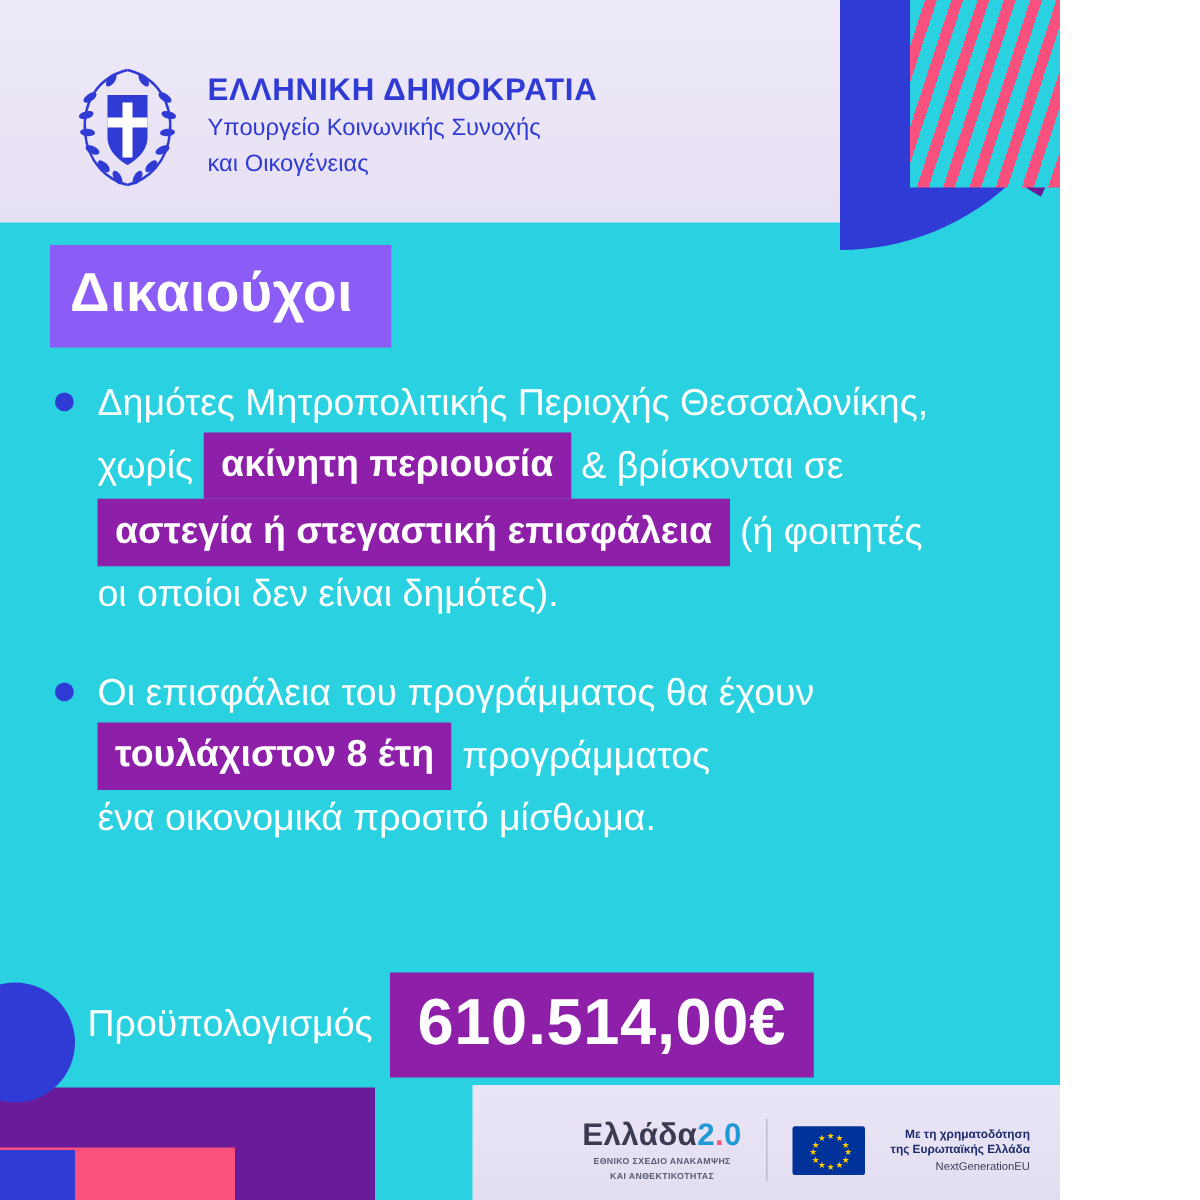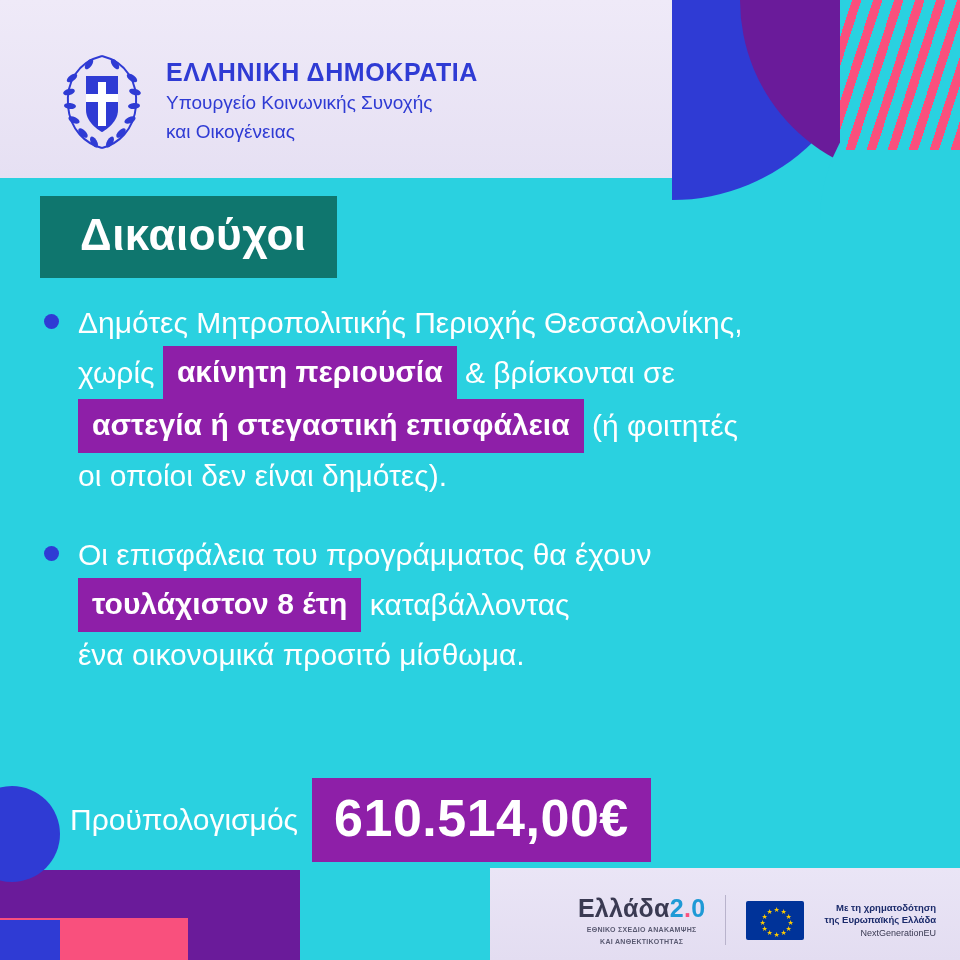--- a/index.html
+++ b/index.html
@@ -3,21 +3,21 @@
 <meta charset="utf-8">
 <style>
   * { box-sizing: border-box; margin: 0; padding: 0; }
   html, body {
     width: 960px; height: 960px;
     font-family: "Liberation Sans", sans-serif;
     overflow: hidden;
   }
   .card {
     position: relative;
-    width: 960px; height: 960px;
+    width: 848px; height: 960px;
     background: #2ad1e0;
     overflow: hidden;
   }
 
   
   .deco { position: absolute; }
   .bg-top-left-2 {
     left: 0; top: 0; width: 672px; height: 178px;
     background: linear-gradient(180deg,#efeaf8 0%, #e6e0f3 100%);
   }
@@ -83,22 +83,22 @@
     color: #2f3bd4;
   }
   .gov-sub {
     font-size: 19px; color: #2f3bd4; line-height: 1.3;
     margin-top: 4px; font-weight: 400;
   }
 
   
   .heading-chip {
     position: absolute; left: 40px; top: 196px;
-    background: #0f766e;
-    padding: 14px 30px 18px 40px;
+    background: #8b5cf6;
+    padding: 14px 30px 18px 16px;
   }
   .heading-chip span {
     font-size: 44px; font-weight: 700; color: #ffffff;
     letter-spacing: .5px;
   }
 
   
   .body {
     position: absolute; left: 40px; top: 300px; width: 880px;
   }
@@ -255,21 +255,21 @@
         <span class="txt">οι οποίοι δεν είναι δημότες).</span>
       </div>
     </div>
 
     <div class="bullet">
       <div class="line">
         <span class="txt">Οι επισφάλεια του προγράμματος θα έχουν</span>
       </div>
       <div class="line">
         <span class="hl">τουλάχιστον 8 έτη</span>
-        <span class="txt"> καταβάλλοντας</span>
+        <span class="txt"> προγράμματος</span>
       </div>
       <div class="line">
         <span class="txt">ένα οικονομικά προσιτό μίσθωμα.</span>
       </div>
     </div>
 
   </div>
 
   <div class="budget">
     <div class="budget-label">Προϋπολογισμός</div>

